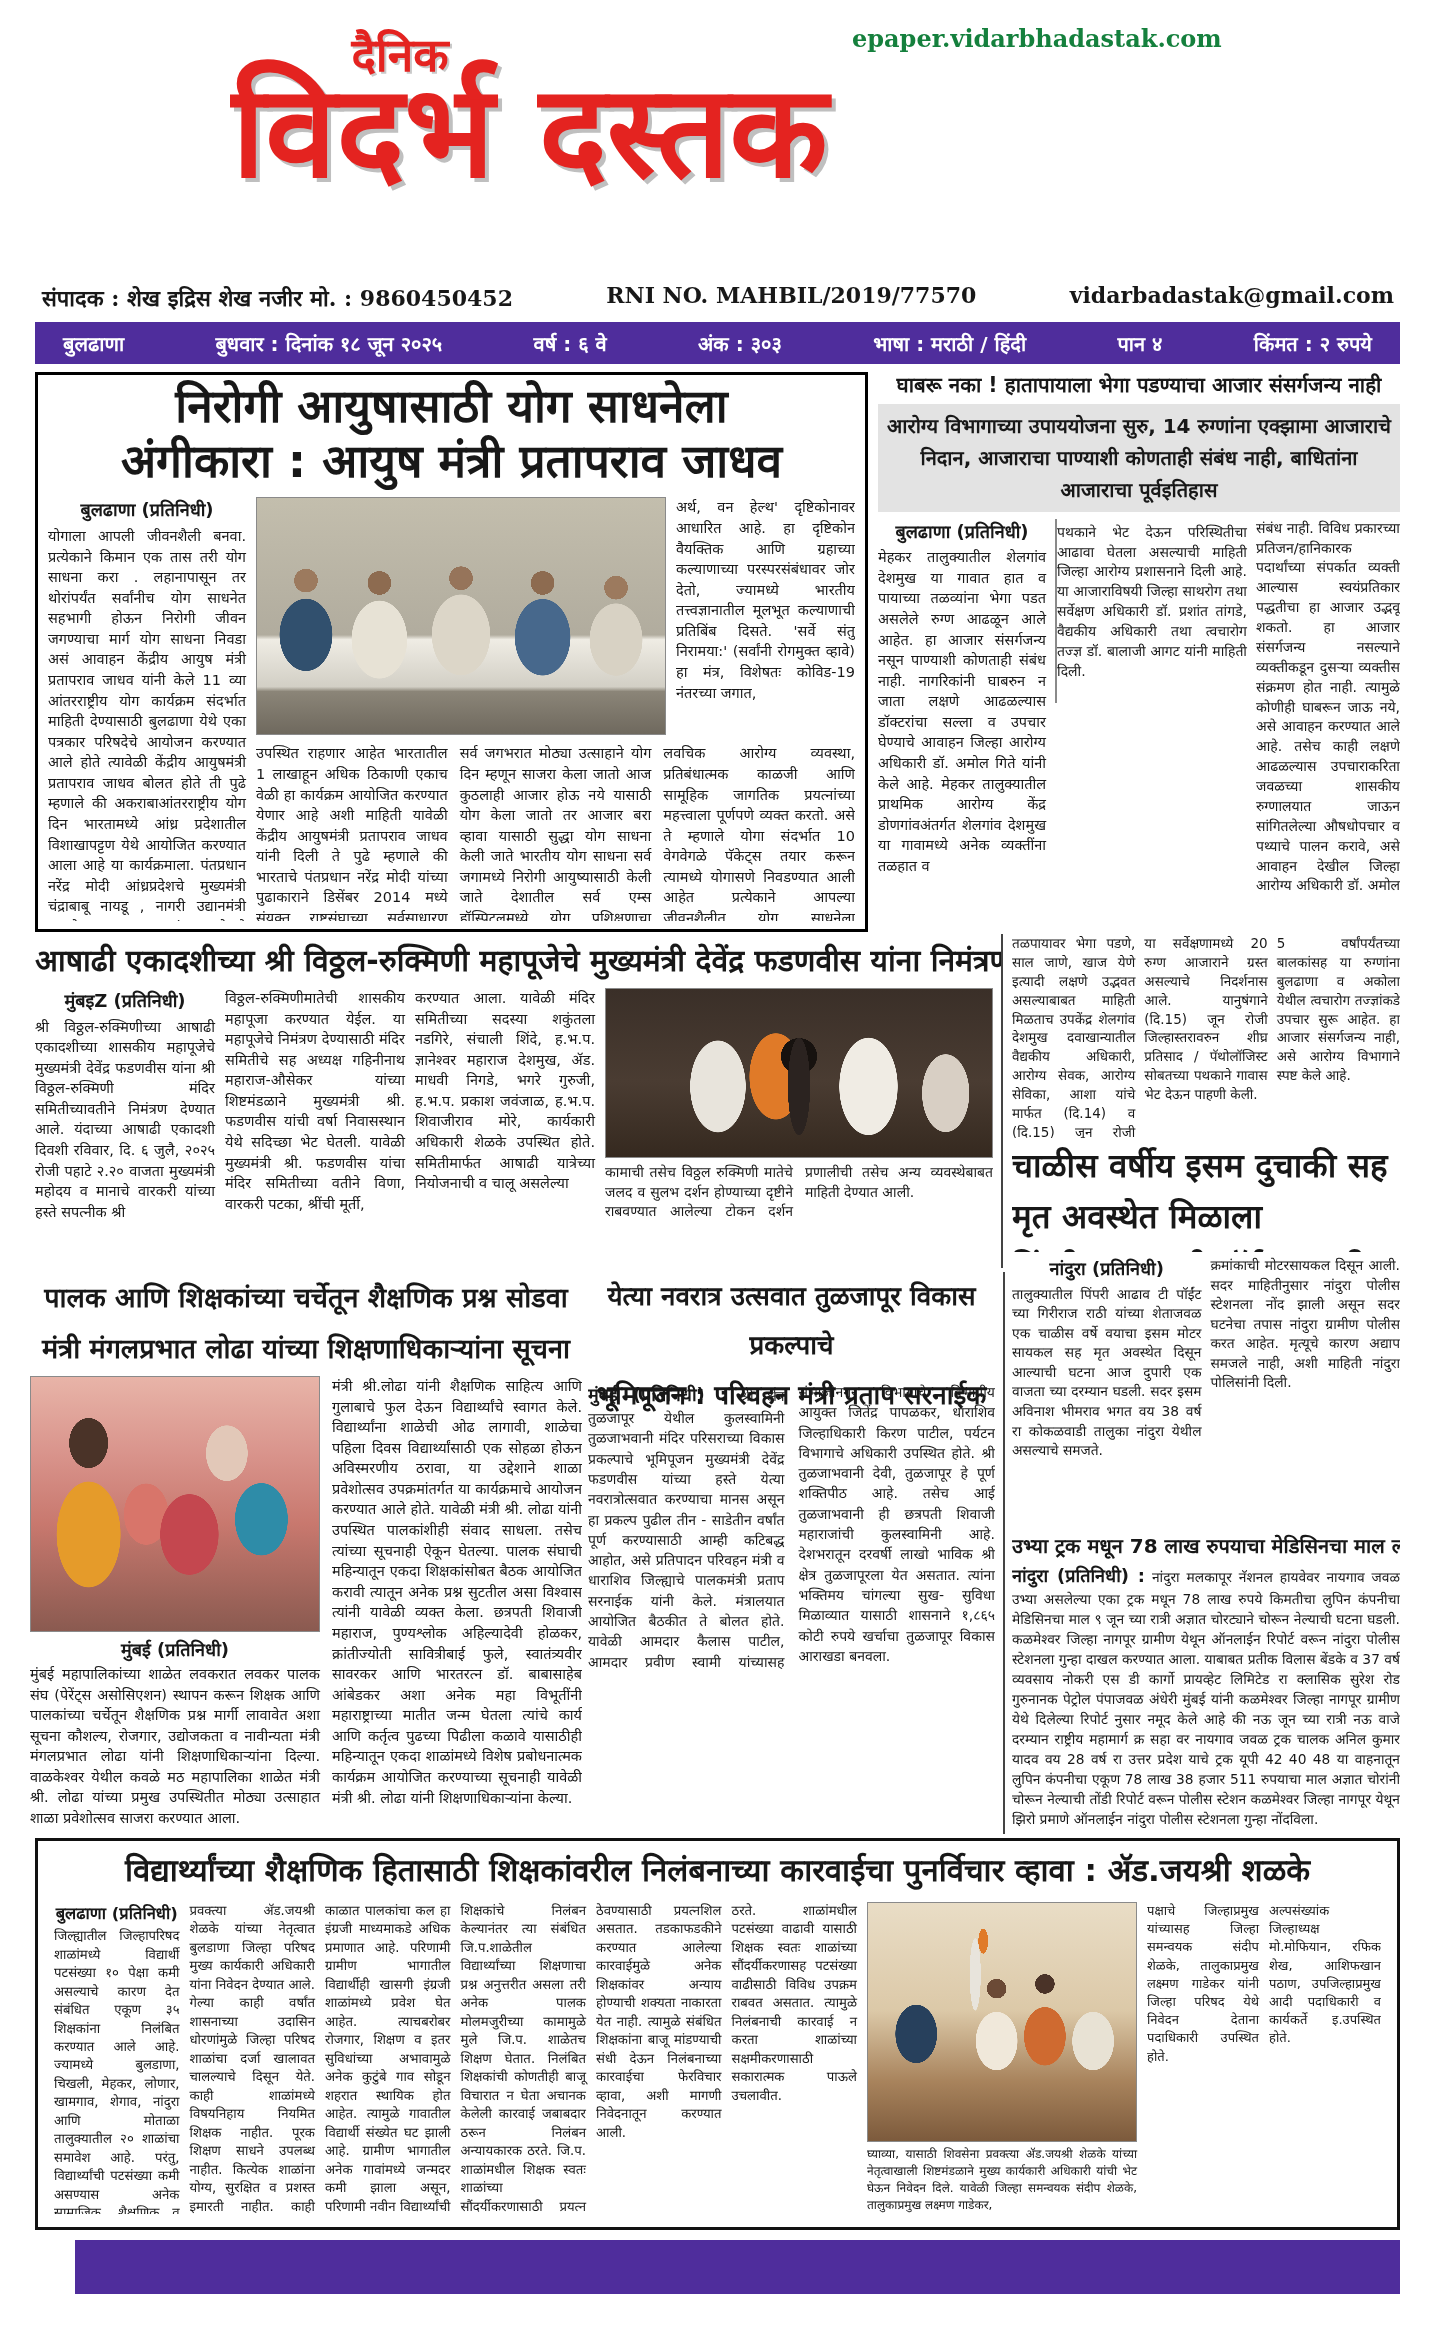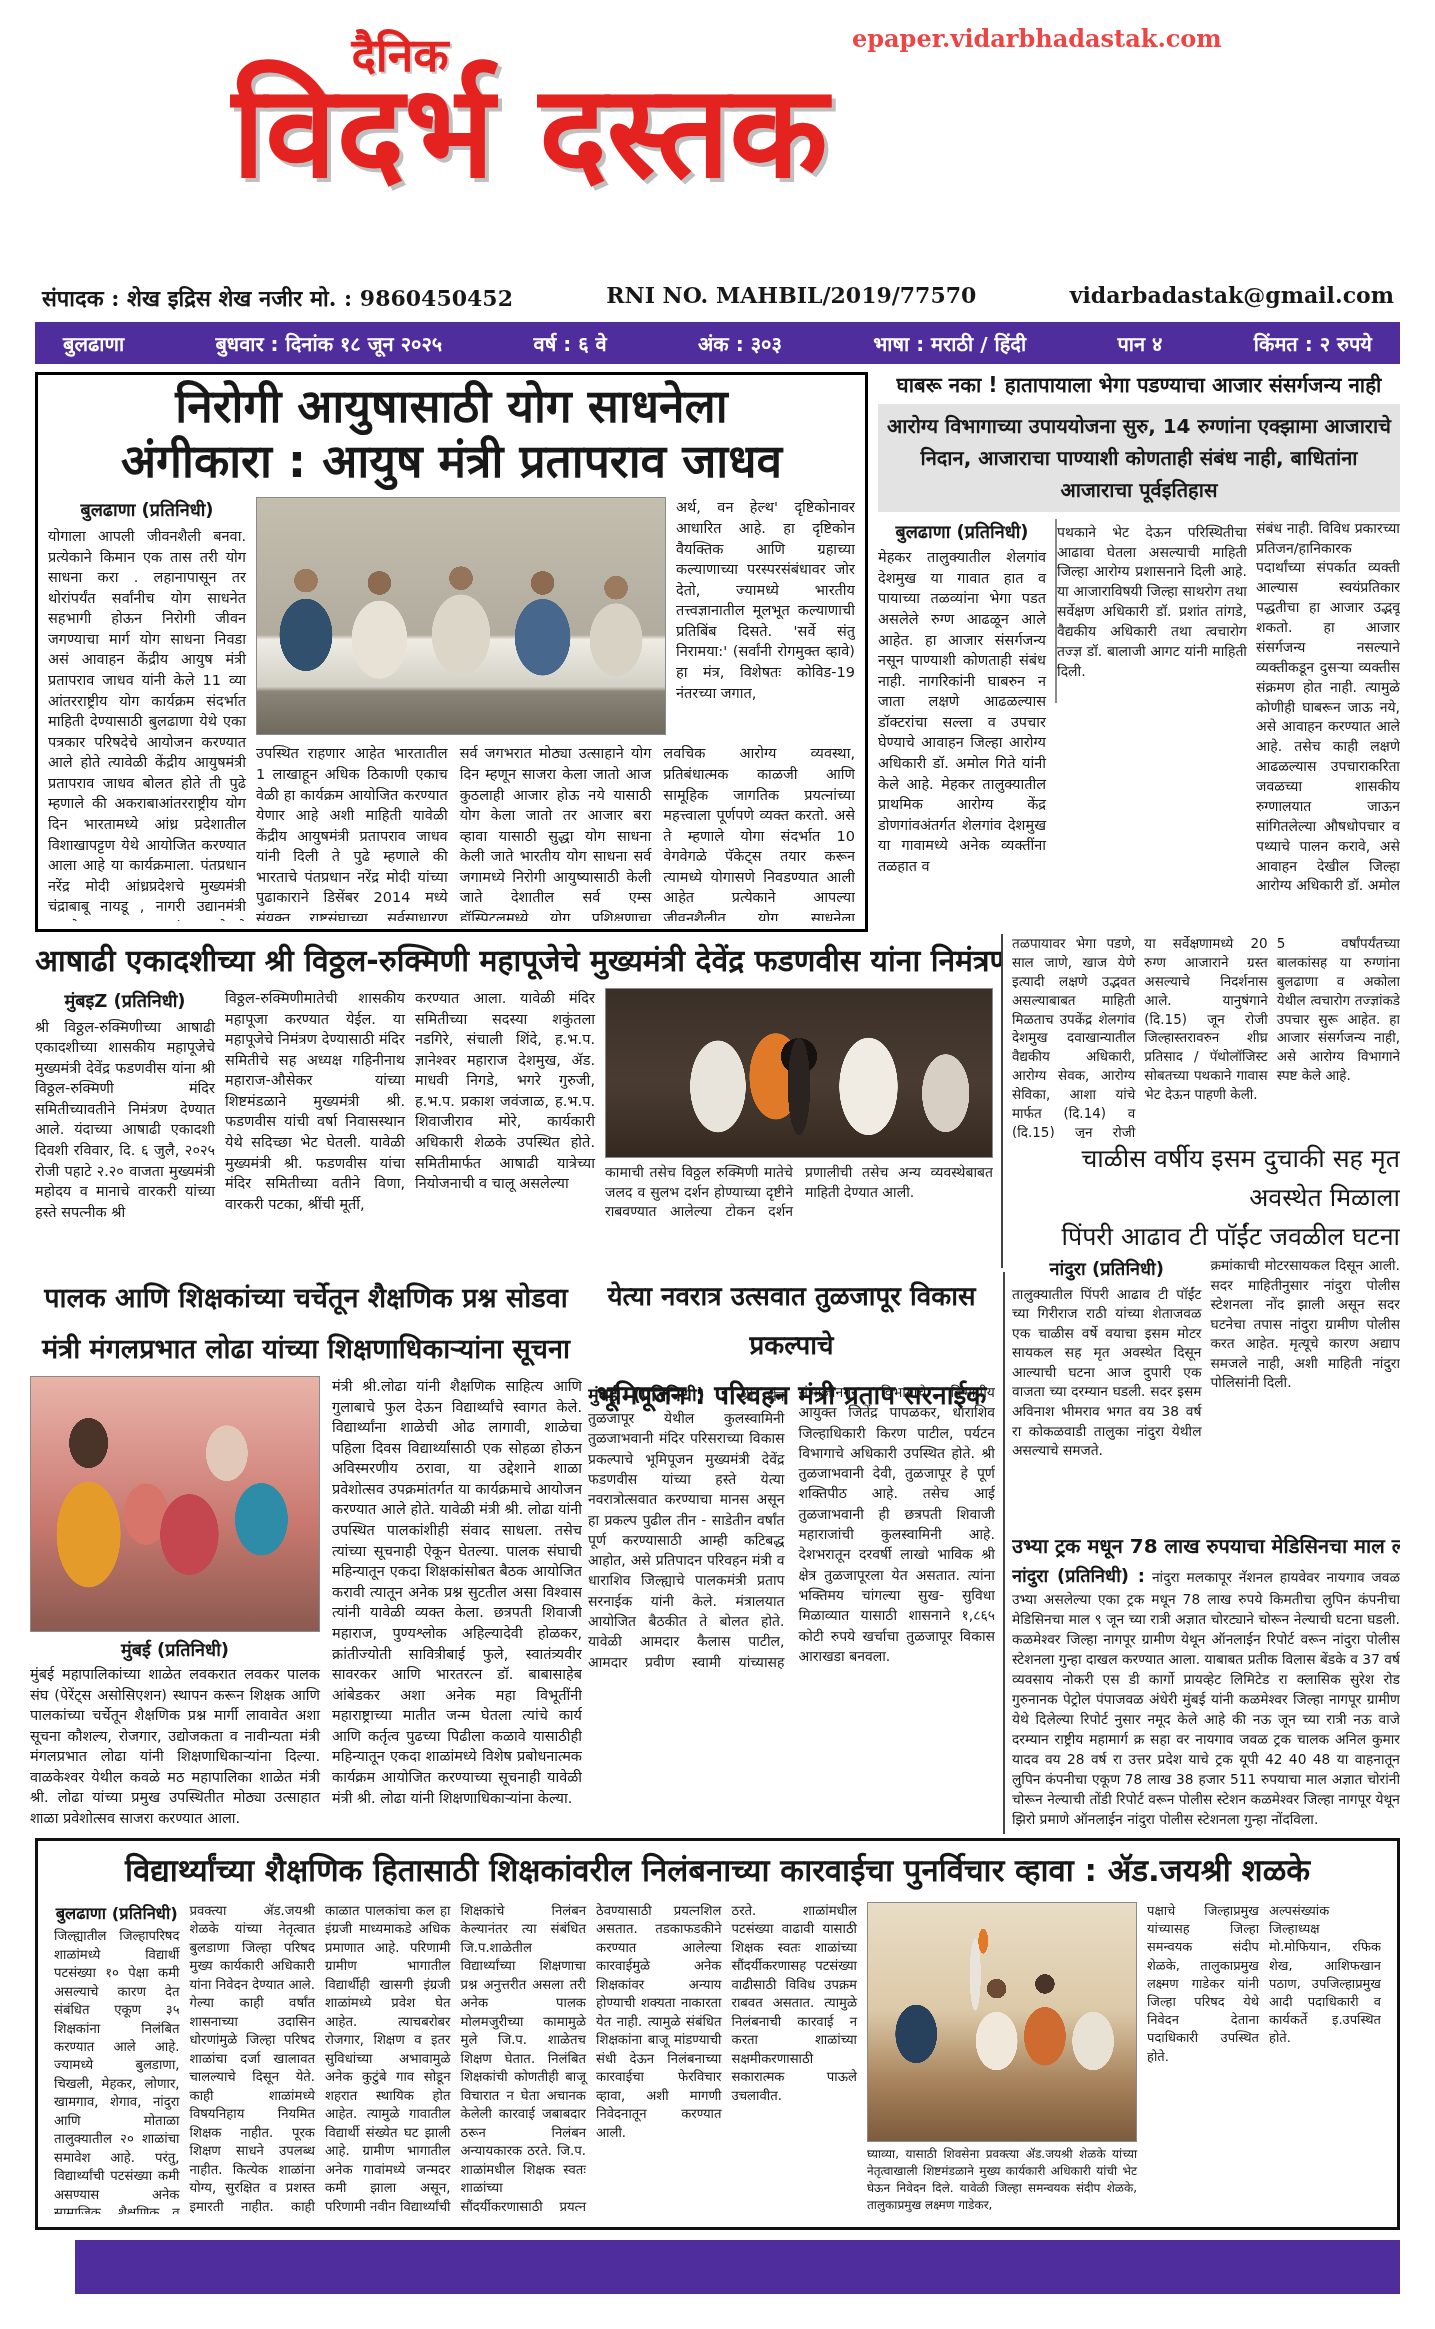--- a/index.html
+++ b/index.html
@@ -1,20 +1,20 @@
 <!DOCTYPE html>
 <html><head>
 <meta charset="utf-8">
 <style>
   html,body{margin:0;padding:0;background:#e9e9e9;}
   .page{position:relative;width:1435px;height:2329px;background:#fff;overflow:hidden;
         font-family:"DejaVu Sans",sans-serif;color:#181818;}
   .serif{font-family:"DejaVu Serif","Liberation Serif",serif;}
   
-  .website{position:absolute;top:24px;left:852px;width:400px;font-weight:bold;font-size:24px;color:#ef4444;}
+  .website{position:absolute;top:24px;left:852px;width:400px;font-weight:bold;font-size:24px;color:#15803d;}
   .tagline{position:absolute;top:22px;left:280px;width:240px;text-align:center;
            color:#e42320;font-weight:bold;font-size:46px;text-shadow:2px 2px 0 #c9c9c9;}
   .mast-title{position:absolute;top:52px;left:90px;width:880px;text-align:center;color:#e42320;
            font-weight:bold;font-size:128px;line-height:1.25;white-space:nowrap;
            text-shadow:4px 4px 0 #bfbfbf;}
   .infobar{position:absolute;top:282px;left:42px;width:1352px;display:flex;justify-content:space-between;
            font-weight:bold;font-size:22px;}
   .datebar{position:absolute;top:322px;left:35px;width:1365px;height:42px;background:#4f2d9c;color:#fff;
            display:flex;align-items:center;justify-content:space-between;padding:0 28px;box-sizing:border-box;
            font-weight:bold;font-size:20px;}
@@ -75,22 +75,22 @@
   .photo-vit{height:168px;
     background:
      radial-gradient(16px 70px at 50% 58%, #2b2320 0 69%, transparent 70%),
      radial-gradient(26px 26px at 50% 40%, #17120f 0 69%, transparent 70%),
      radial-gradient(40px 66px at 29% 58%, #e8e4dc 0 69%, transparent 70%),
      radial-gradient(42px 70px at 68% 58%, #f0ece4 0 69%, transparent 70%),
      radial-gradient(38px 62px at 44% 52%, #e07a28 0 69%, transparent 70%),
      radial-gradient(34px 56px at 88% 62%, #d8cfc4 0 69%, transparent 70%),
      linear-gradient(180deg,#3a2f28 0%,#4a3c32 55%,#35291f 100%);}
   
-  .acc-head{top:1140px;left:1012px;width:388px;height:112px;font-weight:normal;font-size:25px;
-            text-align:right;line-height:1.55;}
+  .acc-head{top:1140px;left:1012px;width:388px;height:112px;font-weight:bold;font-size:33px;
+            text-align:left;line-height:1.55;}
   .acc-body{top:1256px;left:1012px;width:388px;height:272px;display:flex;gap:9px;}
   .acc-body>div{flex:1;font-size:13.8px;line-height:1.42;text-align:justify;}
   .truck-sec{top:1532px;left:1012px;width:388px;height:300px;}
   .truck-h{font-weight:bold;font-size:20px;text-align:center;white-space:nowrap;margin-bottom:4px;}
   .truck-b{font-size:13.8px;line-height:1.45;text-align:justify;}
   
   .lod-box{top:1272px;left:30px;width:552px;height:562px;}
   .lod-h{font-weight:bold;font-size:27px;text-align:center;line-height:1.9;height:104px;}
   .lod-body{display:flex;gap:12px;height:448px;overflow:hidden;}
   .lod-left{flex:0 0 290px;}

